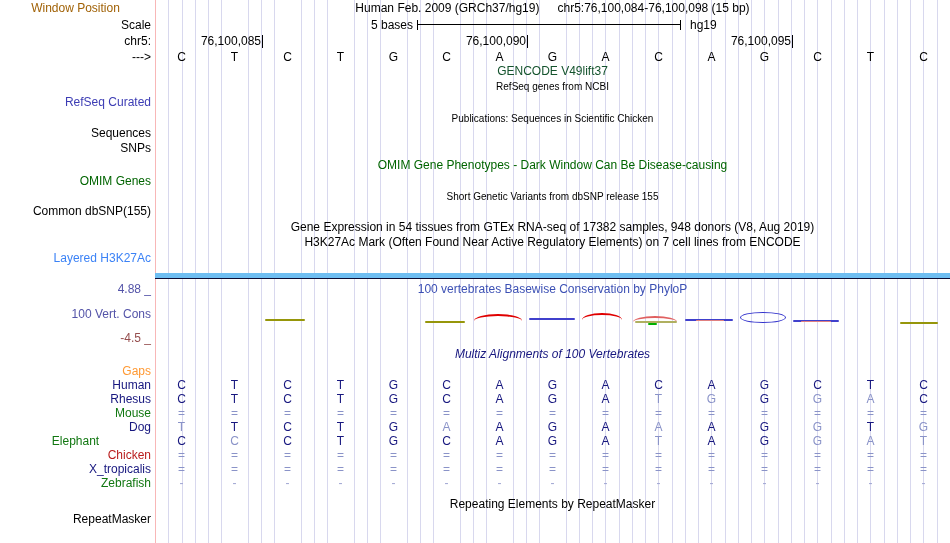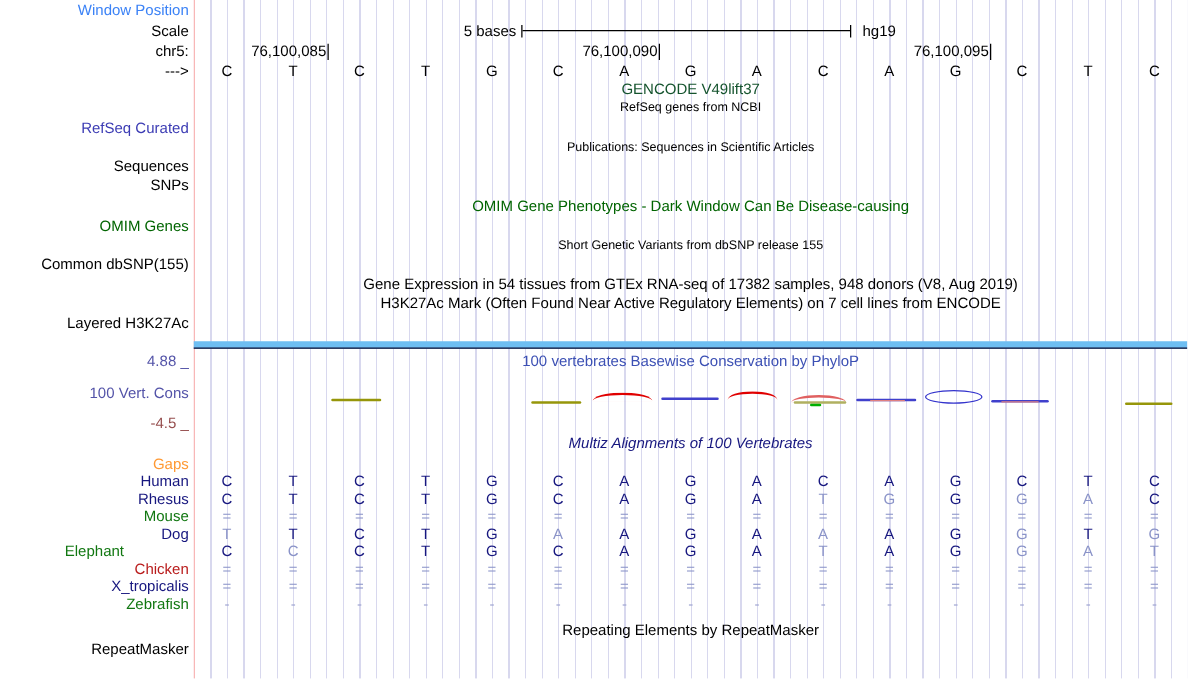--- a/index.html
+++ b/index.html
@@ -47,38 +47,41 @@
   .s-e { color:#8a93c8; }
   .s-d { color:#a0a6d2; }
 </style>
 </head>
 <body>
 
 <div class="browser">
   <div class="grid"></div>
   <div class="pink-line"></div>
 
+  <div class="header-row">
+    <span>Human Feb. 2009 (GRCh37/hg19)</span><span class="gap"></span><span>chr5:76,100,084-76,100,098 (15 bp)</span>
+  </div>
 
   <span class="scale-text">5 bases</span>
   <div class="scale-bracket">
       <div class="mid"></div>
     </div>
   <span class="scale-asm">hg19</span>
 
   <div id="gen-root">
-      <div class="left-label" style="top: 1px; color: #3b82f6;">Window Position</div>
+      <div class="left-label" style="top: 1px; color: #a16207; text-align: center;">Window Position</div>
       <div class="left-label" style="top: 18px; color: rgb(0, 0, 0);">Scale</div>
       <div class="left-label" style="top: 34px; color: rgb(0, 0, 0);">chr5:</div>
       <div class="left-label" style="top: 50px; color: rgb(0, 0, 0);">---&gt;</div>
       <div class="left-label" style="top: 95px; color: rgb(60, 60, 180);">RefSeq Curated</div>
       <div class="left-label" style="top: 126px; color: rgb(0, 0, 0);">Sequences</div>
       <div class="left-label" style="top: 141px; color: rgb(0, 0, 0);">SNPs</div>
       <div class="left-label" style="top: 174px; color: rgb(0, 100, 0);">OMIM Genes</div>
       <div class="left-label" style="top: 204px; color: rgb(0, 0, 0);">Common dbSNP(155)</div>
-      <div class="left-label" style="top: 251px; color: #000000;">Layered H3K27Ac</div>
+      <div class="left-label" style="top: 251px; color: #3b82f6;">Layered H3K27Ac</div>
       <div class="left-label" style="top: 282px; color: rgb(83, 83, 168);">4.88 _</div>
       <div class="left-label" style="top: 307px; color: rgb(83, 83, 168);">100 Vert. Cons</div>
       <div class="left-label" style="top: 331px; color: rgb(150, 79, 79);">-4.5 _</div>
       <div class="left-label" style="top: 512px; color: rgb(0, 0, 0);">RepeatMasker</div>
       <div class="ruler-label" style="right: 687px;">76,100,085<span class="tickmark"></span></div>
       <div class="ruler-label" style="right: 422px;">76,100,090<span class="tickmark"></span></div>
       <div class="ruler-label" style="right: 157px;">76,100,095<span class="tickmark"></span></div>
       <div class="seq-row">
         <div class="seq-base">C</div>
         <div class="seq-base">T</div>
@@ -91,21 +94,21 @@
         <div class="seq-base">A</div>
         <div class="seq-base">C</div>
         <div class="seq-base">A</div>
         <div class="seq-base">G</div>
         <div class="seq-base">C</div>
         <div class="seq-base">T</div>
         <div class="seq-base">C</div>
       </div>
       <div class="center-title" style="top: 65px; font-size: 12px; color: #14532d;">GENCODE V49lift37</div>
       <div class="center-title" style="top: 80px; font-size: 10px; color: rgb(0, 0, 0);">RefSeq genes from NCBI</div>
-      <div class="center-title" style="top: 112px; font-size: 10px; color: rgb(0, 0, 0);">Publications: Sequences in Scientific Articles</div>
+      <div class="center-title" style="top: 112px; font-size: 10px; color: rgb(0, 0, 0);">Publications: Sequences in Scientific Chicken</div>
       <div class="center-title" style="top: 159px; font-size: 12px; color: rgb(0, 100, 0);">OMIM Gene Phenotypes - Dark Window Can Be Disease-causing</div>
       <div class="center-title" style="top: 190px; font-size: 10px; color: rgb(0, 0, 0);">Short Genetic Variants from dbSNP release 155</div>
       <div class="center-title" style="top: 221px; font-size: 12px; color: rgb(0, 0, 0);">Gene Expression in 54 tissues from GTEx RNA-seq of 17382 samples, 948 donors (V8, Aug 2019)</div>
       <div class="center-title" style="top: 236px; font-size: 12px; color: rgb(0, 0, 0);">H3K27Ac Mark (Often Found Near Active Regulatory Elements) on 7 cell lines from ENCODE</div>
       <div class="center-title" style="top: 283px; font-size: 12px; color: rgb(60, 80, 180);">100 vertebrates Basewise Conservation by PhyloP</div>
       <div class="center-title" style="top: 348px; font-size: 12px; color: rgb(23, 23, 127); font-style: italic;">Multiz Alignments of 100 Vertebrates</div>
       <div class="center-title" style="top: 498px; font-size: 12px; color: rgb(0, 0, 0);">Repeating Elements by RepeatMasker</div>
       <div class="cons-mark cons-line" style="left: 265px; top: 319px; width: 40px; height: 2px; background: rgb(150, 150, 10);"></div>
       <div class="cons-mark cons-line" style="left: 425px; top: 321px; width: 40px; height: 2px; background: rgb(150, 150, 10);"></div>
       <div class="cons-mark cons-arc" style="left: 474px; top: 314px; width: 48px; height: 7px; border-color: rgb(224, 0, 0);"></div>

